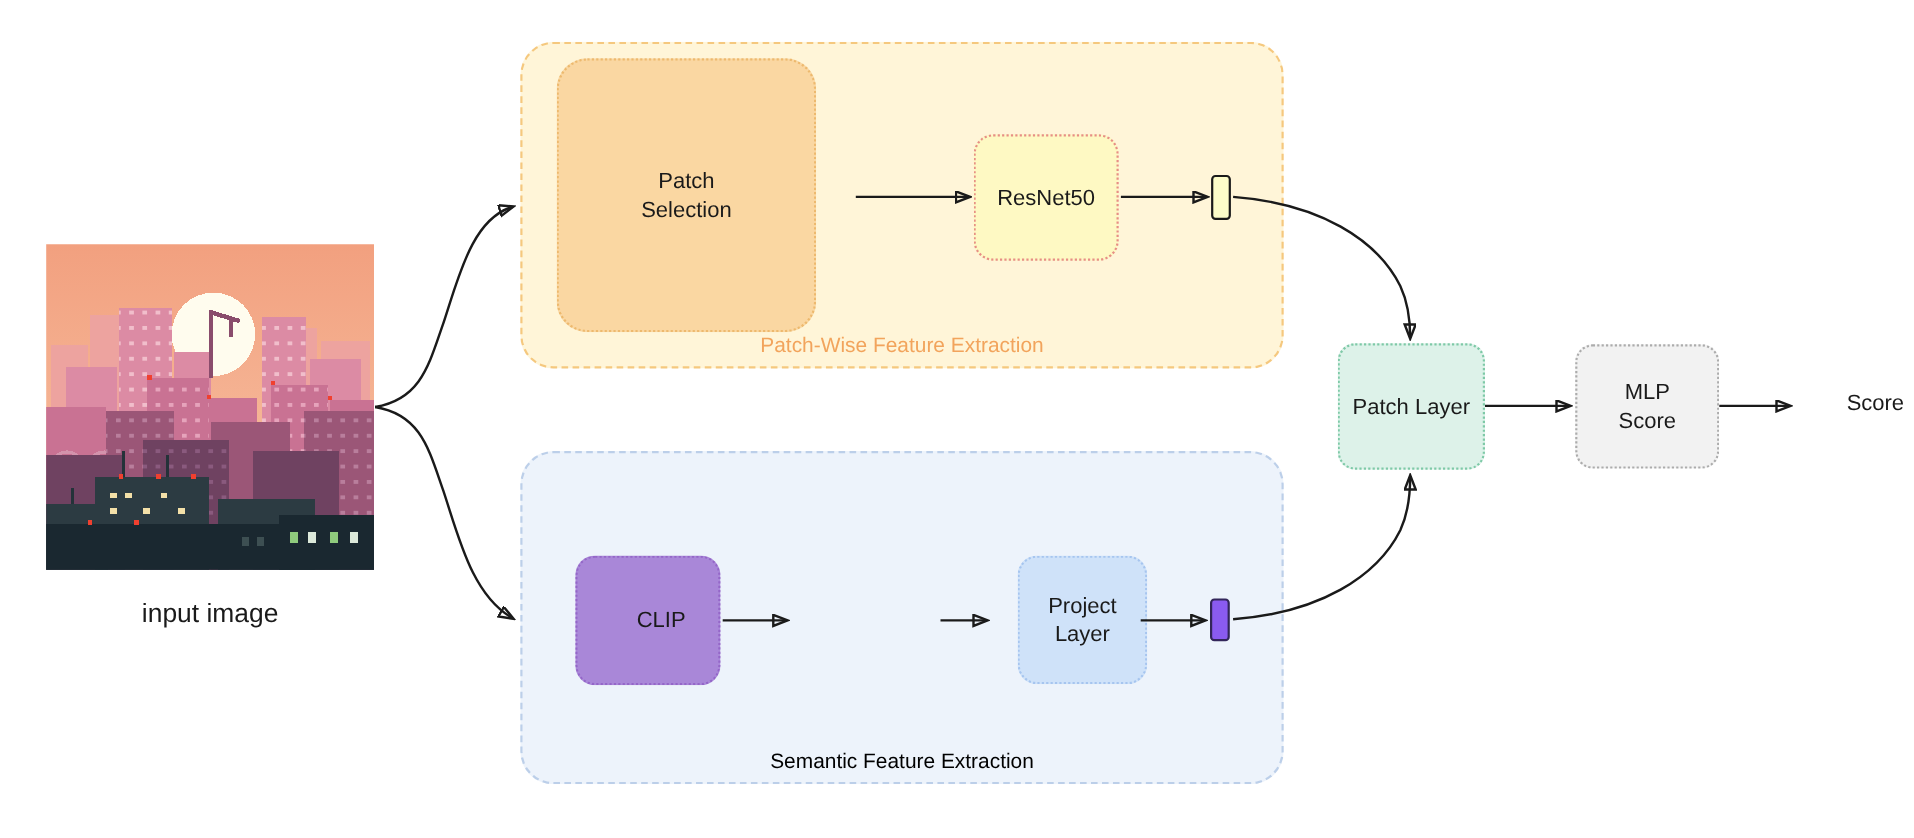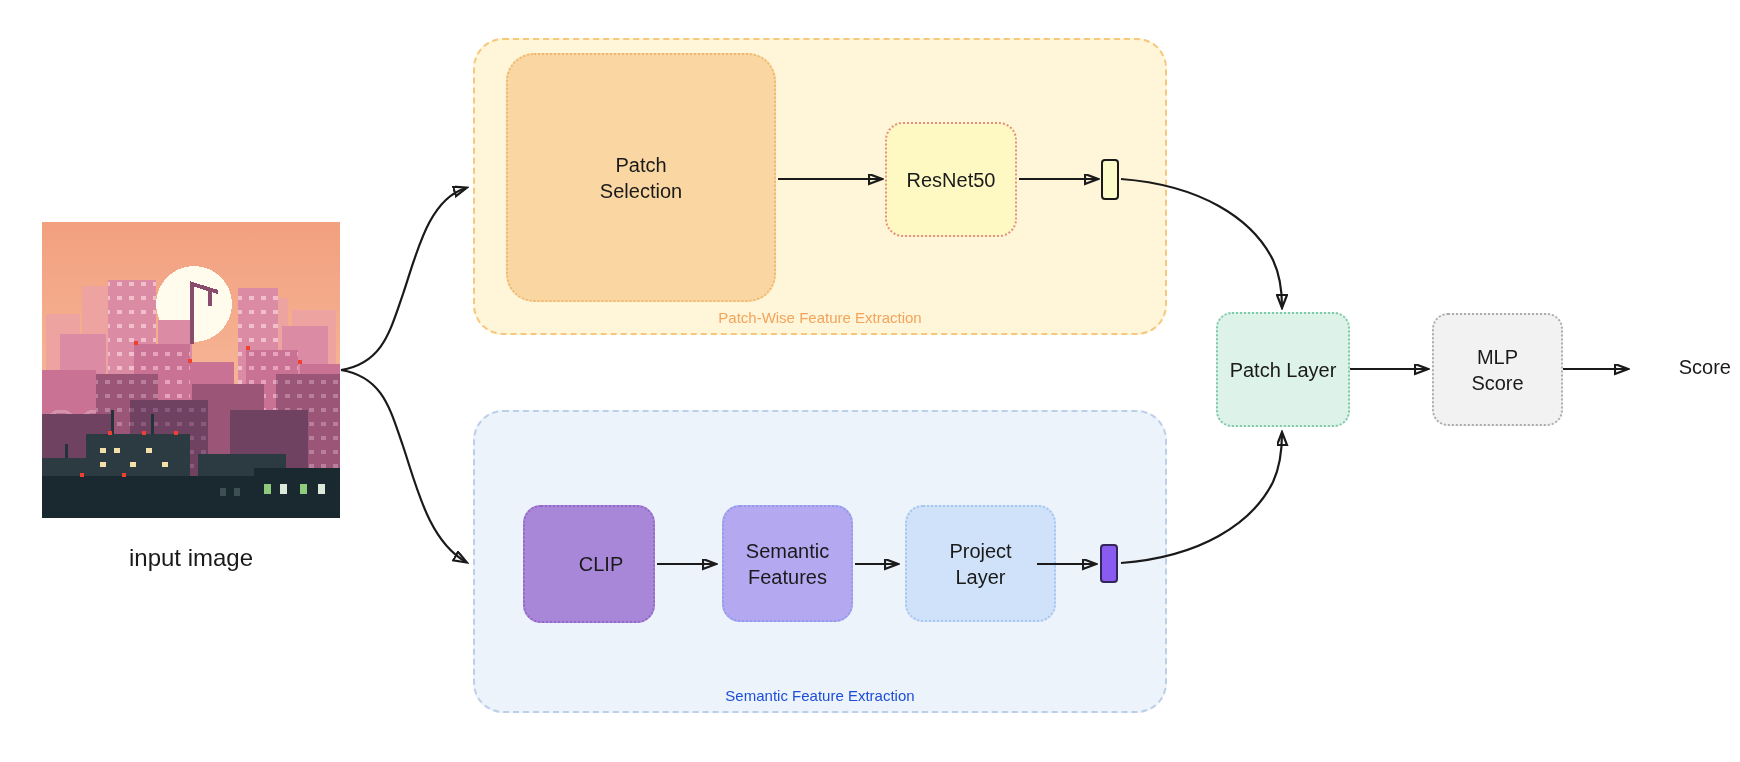--- a/index.html
+++ b/index.html
@@ -3,33 +3,33 @@
 <meta charset="utf-8">
 <style>
   html,body{margin:0;padding:0;background:#ffffff;}
   .canvas{
     position:relative;width:1740px;height:762px;background:#ffffff;
     font-family:"Liberation Sans",sans-serif;color:#1a1a1a;overflow:hidden;
   }
   .group{position:absolute;box-sizing:border-box;border-radius:30px;}
   #group-patch{left:473px;top:38px;width:694px;height:297px;background:#FFF5D8;border:2px dashed #F5C87E;}
   #group-semantic{left:473px;top:410px;width:694px;height:303px;background:#EDF3FB;border:2px dashed #BCCFE9;}
-  .group-caption{position:absolute;left:0;right:0;bottom:7px;text-align:center;font-size:15px;}
+  .group-caption{position:absolute;left:0;right:0;bottom:7px;text-align:center;font-size:19px;}
   #group-patch .group-caption{color:#F2A45C;}
-  #group-semantic .group-caption{color:#1d4ed8;}
+  #group-semantic .group-caption{color:#000000;}
 
   .node{
     position:absolute;box-sizing:border-box;display:flex;align-items:center;justify-content:center;
     text-align:center;font-size:20px;line-height:1.3;white-space:pre-line;border-radius:18px;
   }
-  #node-patch-selection{left:506px;top:53px;width:270px;height:249px;background:#FAD7A2;border:2px dotted #EDB96E;border-radius:28px;}
+  #node-patch-selection{left:506px;top:53px;width:236px;height:249px;background:#FAD7A2;border:2px dotted #EDB96E;border-radius:28px;}
   #node-resnet{left:885px;top:122px;width:132px;height:115px;background:#fef9c3;border:2px dotted #E78F85;}
   #node-clip{left:523px;top:505px;width:132px;height:118px;background:#A987D8;border:2px dotted #9466C8;padding-left:24px;}
   #node-semantic-features{left:722px;top:505px;width:131px;height:117px;background:#B4A8F1;border:2px dotted #8F9BEB;}
-  #node-project-layer{left:905px;top:505px;width:151px;height:117px;background:#CFE2F9;border:2px dotted #A6C5EF;}
+  #node-project-layer{left:925px;top:505px;width:118px;height:117px;background:#CFE2F9;border:2px dotted #A6C5EF;}
   #node-fusion{left:1216px;top:312px;width:134px;height:115px;background:#DDF2E9;border:2px dotted #7EC9A7;border-radius:16px;}
   #node-mlp{left:1432px;top:313px;width:131px;height:113px;background:#F2F2F2;border:2px dotted #ACACAC;border-radius:16px;}
 
   .token{position:absolute;box-sizing:border-box;border-radius:4px;}
   #token-patch{left:1101px;top:159px;width:18px;height:41px;background:#FCFCC9;border:2px solid #1A1A1A;}
   #token-semantic{left:1100px;top:544px;width:18px;height:39px;background:#8A5BF0;border:2px solid #33265A;}
 
   #score-label{position:absolute;left:1631px;top:356px;width:100px;text-align:right;font-size:20px;}
   #input-image{position:absolute;left:42px;top:222px;width:298px;height:296px;}
   #input-caption{position:absolute;left:91px;top:544px;width:200px;text-align:center;font-size:24px;}
@@ -164,24 +164,20 @@
     <span>Patch
 Selection</span>
   </div>
   <div class="node" id="node-resnet">
     <span>ResNet50</span>
   </div>
   <div class="token" id="token-patch"></div>
 
   <div class="node" id="node-clip">
     <span>CLIP</span>
-  </div>
-  <div class="node" id="node-semantic-features">
-    <span>Semantic
-Features</span>
   </div>
   <div class="node" id="node-project-layer">
     <span>Project
 Layer</span>
   </div>
   <div class="token" id="token-semantic"></div>
 
   <div class="node" id="node-fusion">
     <span>Patch Layer</span>
   </div>

